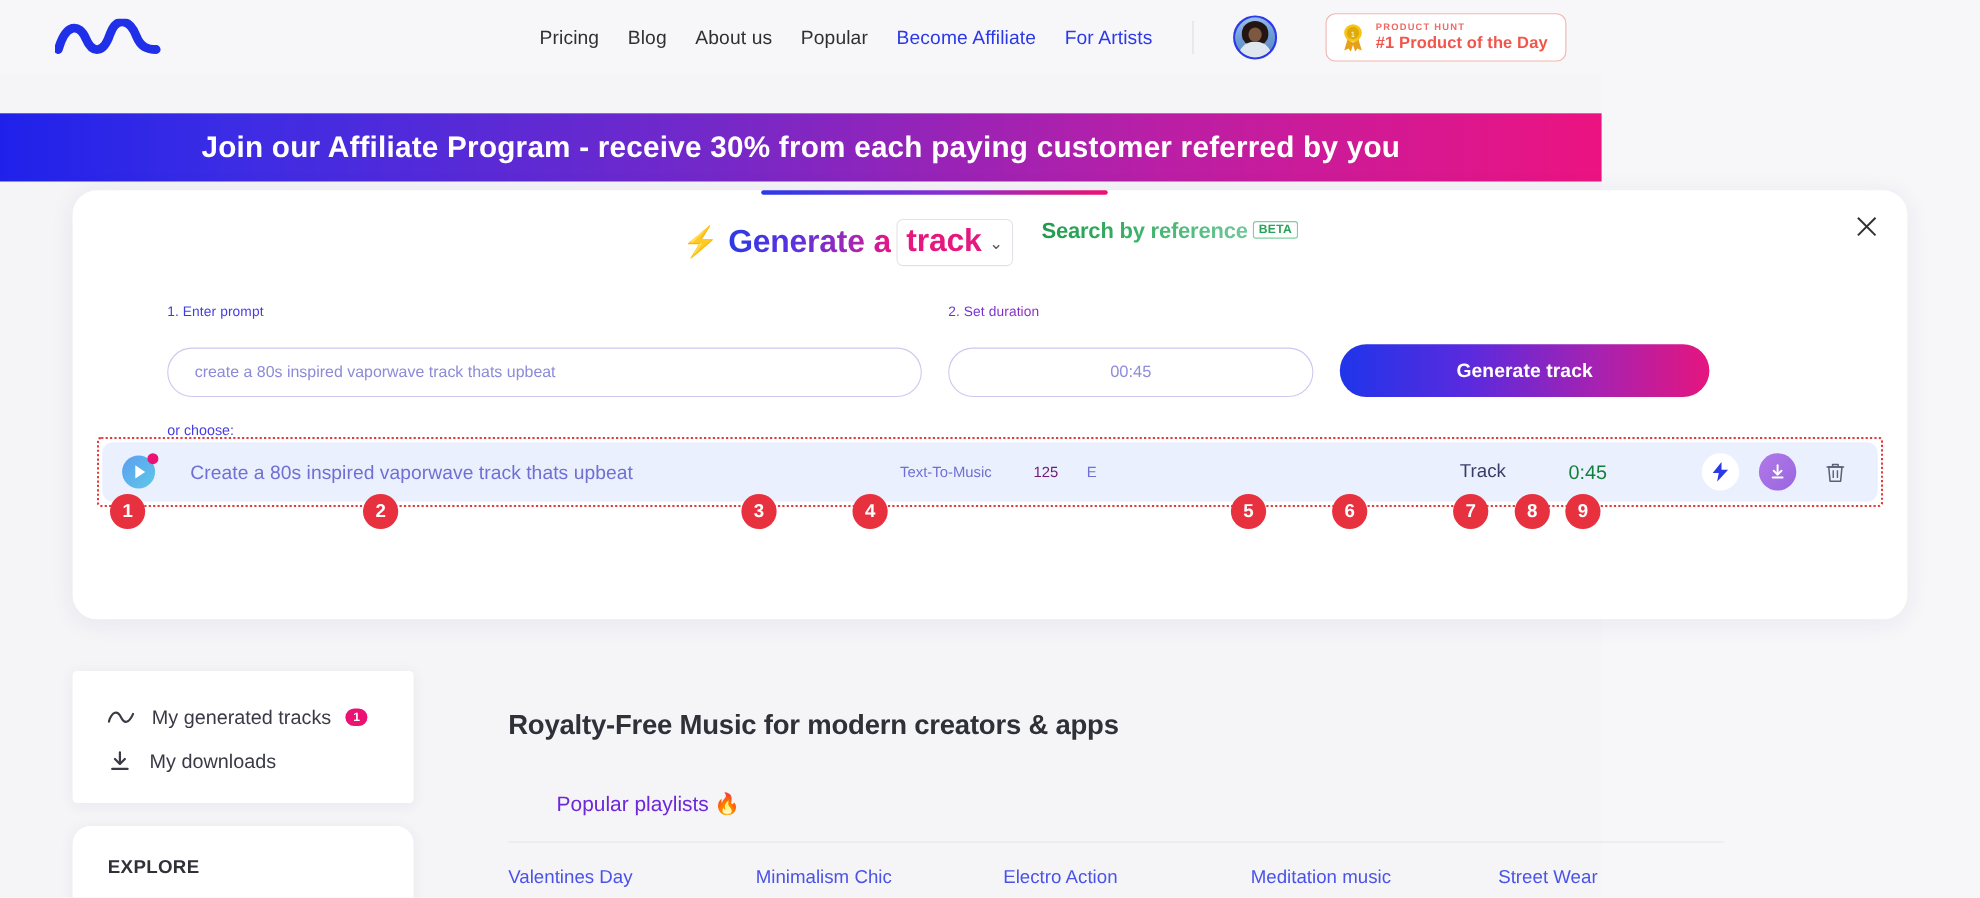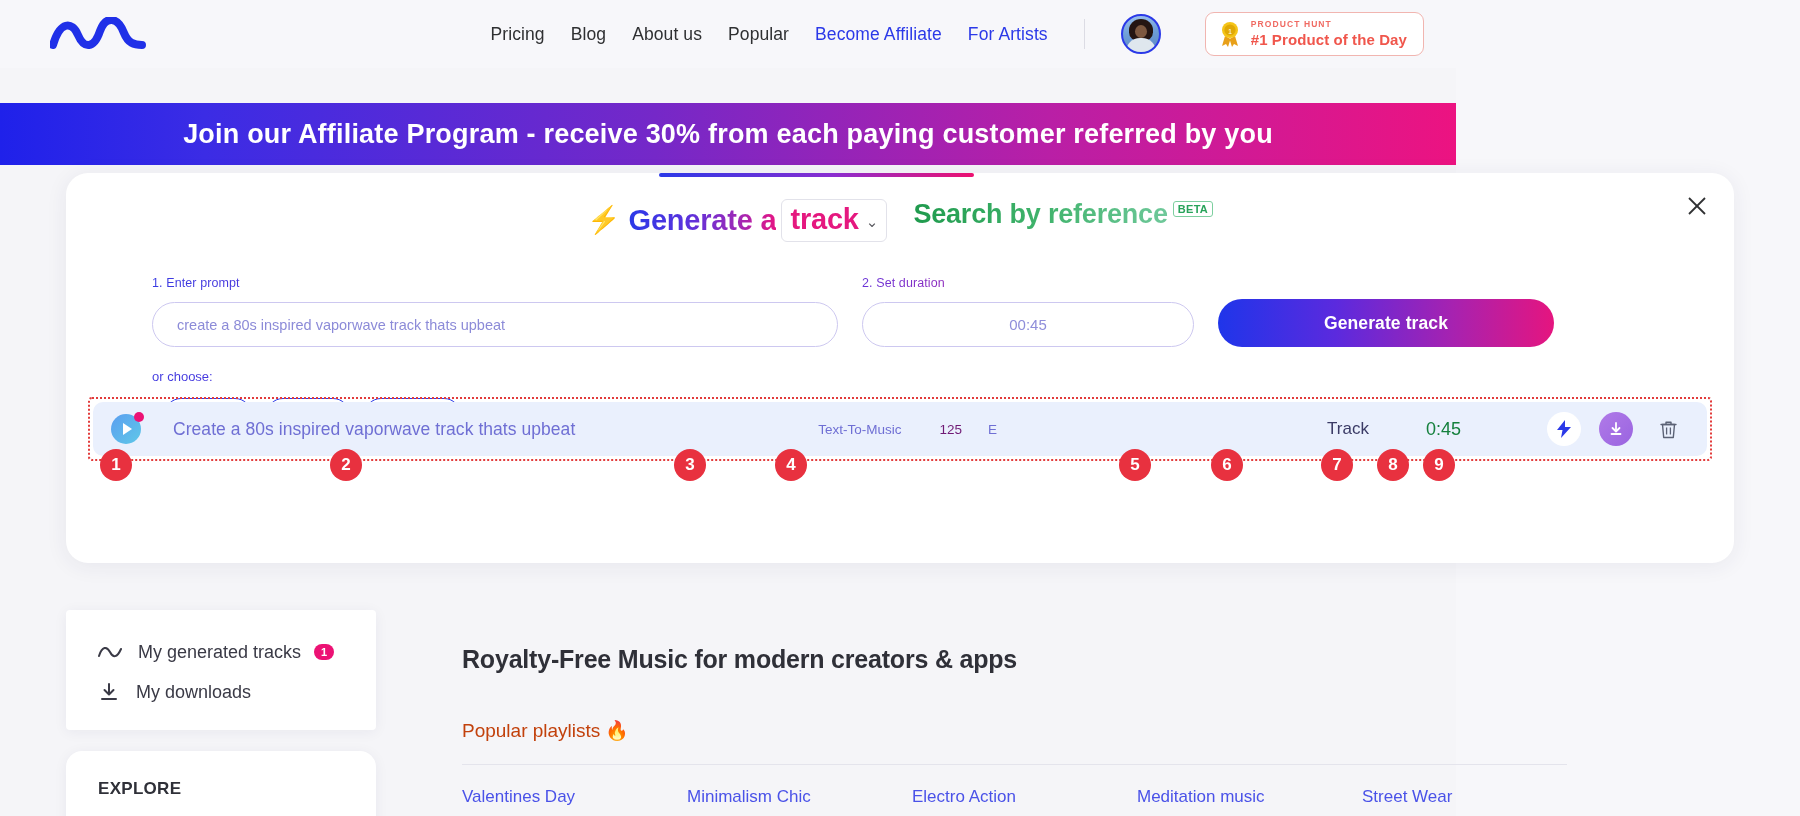--- a/index.html
+++ b/index.html
@@ -108,36 +108,36 @@
   }
   .track-select .val {
     font-size: 29px; font-weight: bold; color: #e5187f; letter-spacing: -.2px;
   }
   .caret { color: #59595f; font-size: 15px; line-height: 1; margin-top: 4px; }
   .tab-search {
     padding-top: 26px; display: flex; align-items: flex-start; gap: 5px;
     cursor: pointer;
   }
   .tab-search-label {
-    font-size: 27px; font-weight: bold; letter-spacing: -.2px;
+    font-size: 20px; font-weight: bold; letter-spacing: -.2px;
     background: linear-gradient(90deg,#1f9a4d 0%,#3fb36b 50%,#6fc89a 100%);
     -webkit-background-clip: text; background-clip: text; color: transparent;
   }
   .beta {
     font-size: 11px; font-weight: bold; color: #28a35a;
     border: 1px solid #7dcf9f; border-radius: 3px;
     padding: 1px 4px; margin-top: 2px; letter-spacing: .3px;
   }
 
   
   .form-row { display: flex; align-items: flex-end; padding: 0 66px 0 86px; margin-top: 34px; }
   .field-prompt { width: 686px; }
   .field-duration { width: 332px; margin-left: 24px; }
   .field-label {
-    font-size: 12.5px; margin-bottom: 12px; letter-spacing: .1px;
+    font-size: 12.5px; margin-bottom: 26px; letter-spacing: .1px;
   }
   .label-prompt {
     background: linear-gradient(90deg,#3a3be2 0%,#7b31cf 55%,#e6176f 100%);
     -webkit-background-clip: text; background-clip: text; color: transparent;
   }
   .label-duration {
     background: linear-gradient(90deg,#6a33d8 0%,#b024a2 50%,#ef1068 100%);
     -webkit-background-clip: text; background-clip: text; color: transparent;
   }
   .inp {
@@ -235,21 +235,21 @@
     box-shadow: 0 2px 14px rgba(40,40,90,.06);
     padding: 28px 0 0 32px;
   }
   .explore-title { font-size: 17px; font-weight: bold; color: #2f3038; letter-spacing: .3px; }
 
   .main-col { position: absolute; left: 462px; top: 0; right: 60px; }
   .h-title {
     font-size: 25px; font-weight: bold; color: #2f3038;
     margin-top: 50px; letter-spacing: -.2px;
   }
-  .pop-title { font-size: 19px; color: #c2410c; margin-top: 45px; }
+  .pop-title { font-size: 19px; color: #6d28d9; margin-top: 45px; margin-left: 44px; }
   .divider { height: 1px; background: #e4e4ec; margin-top: 22px; width: 1105px; }
   .playlists {
     display: grid; grid-template-columns: repeat(5, 225px);
     row-gap: 18px; margin-top: 22px;
   }
   .pl-link {
     font-size: 17px; color: #4a52e8; text-decoration: none; cursor: pointer;
   }
 </style>
 </head>

